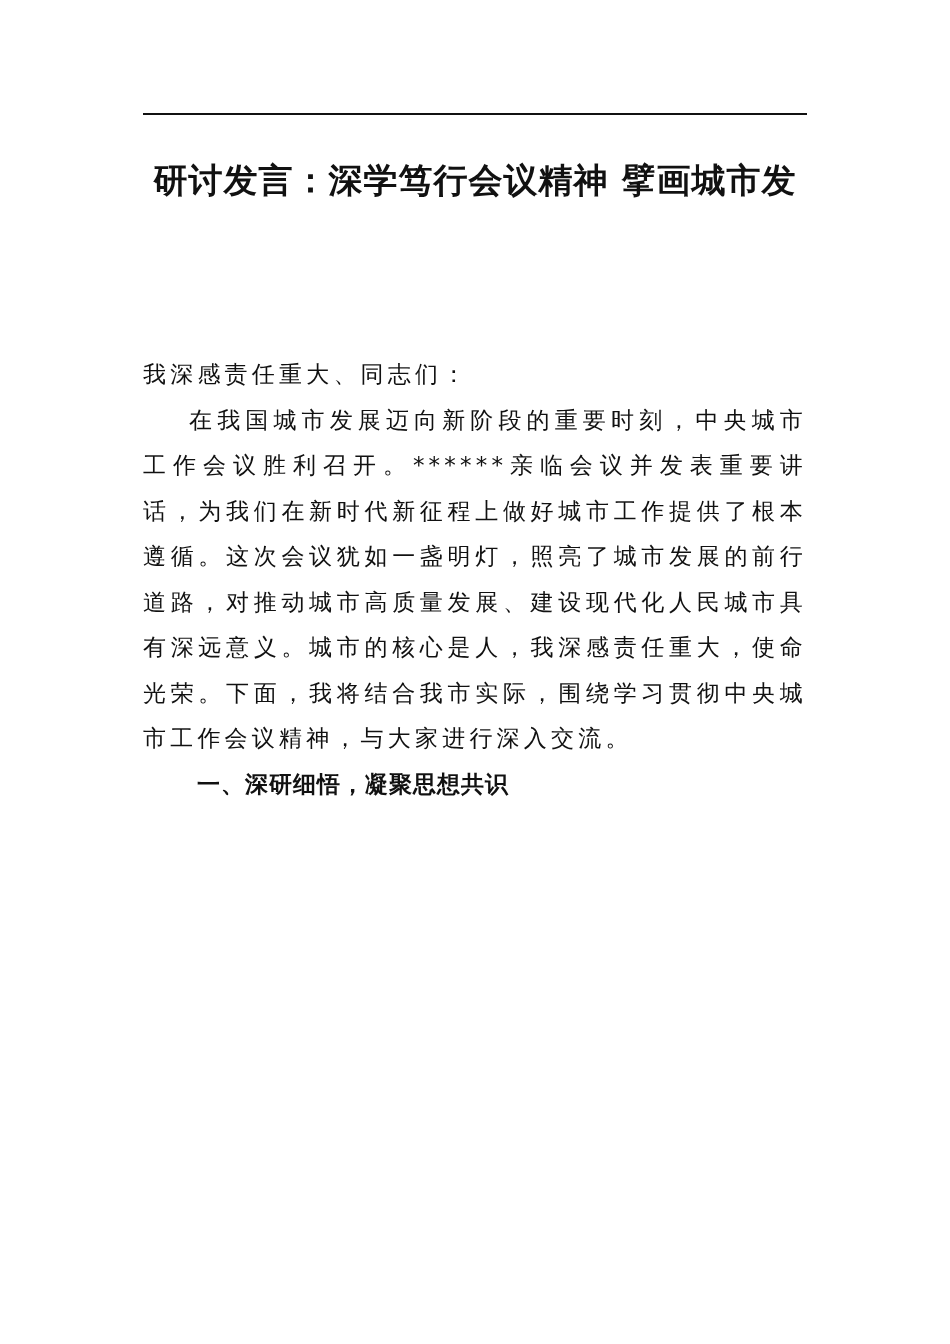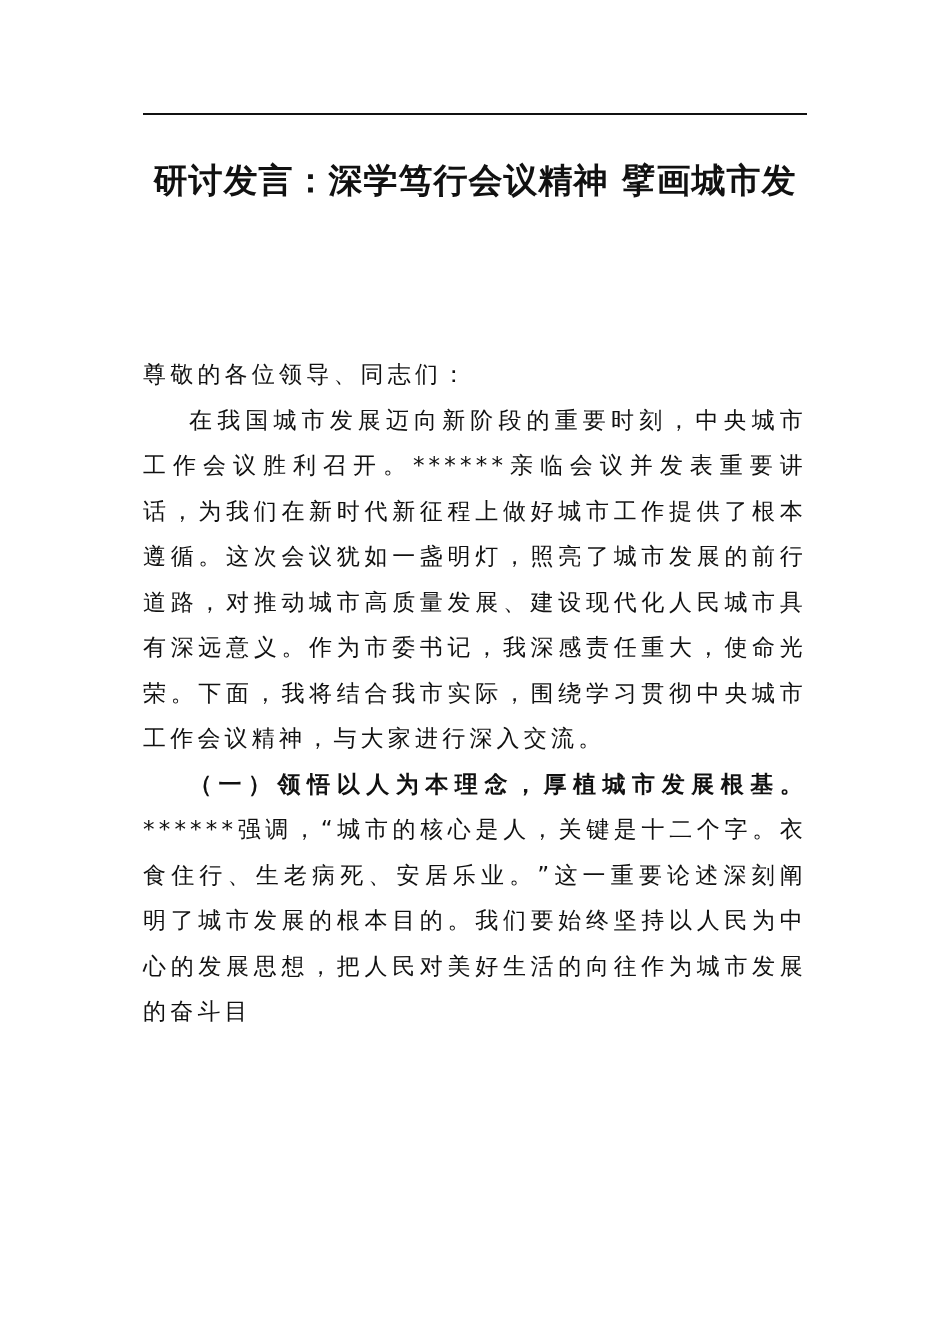--- a/index.html
+++ b/index.html
@@ -72,17 +72,17 @@
 <body>
 
 <div class="page">
   <div class="header-rule"></div>
 
   <h1 class="title">
     <span>研讨发言：深学笃行会议精神 擘画城市发</span>
   </h1>
 
   <div class="body-text">
-    <p>尊敬的各位领导、同志们：</p>
-    <p class="indent">在我国城市发展迈向新阶段的重要时刻，中央城市工作会议胜利召开。******亲临会议并发表重要讲话，为我们在新时代新征程上做好城市工作提供了根本遵循。这次会议犹如一盏明灯，照亮了城市发展的前行道路，对推动城市高质量发展、建设现代化人民城市具有深远意义。作为市委书记，我深感责任重大，使命光荣。下面，我将结合我市实际，围绕学习贯彻中央城市工作会议精神，与大家进行深入交流。</p>
-    <p class="indent"><span class="sub-heading">（一）领悟以人为本理念，厚植城市发展根基。</span><span>******强调，“城市的核心是人，关键是十二个字。衣食住行、生老病死、安居乐业。”这一重要论述深刻阐明了城市发展的根本目的。我们要始终坚持以人民为中心的发展思想，把人民对美好生活的向往作为城市发展的奋斗目</span></p>
+    <p>我深感责任重大、同志们：</p>
+    <p class="indent">在我国城市发展迈向新阶段的重要时刻，中央城市工作会议胜利召开。******亲临会议并发表重要讲话，为我们在新时代新征程上做好城市工作提供了根本遵循。这次会议犹如一盏明灯，照亮了城市发展的前行道路，对推动城市高质量发展、建设现代化人民城市具有深远意义。城市的核心是人，我深感责任重大，使命光荣。下面，我将结合我市实际，围绕学习贯彻中央城市工作会议精神，与大家进行深入交流。</p>
+    <p class="heading-1">一、深研细悟，凝聚思想共识</p>
   </div>
 </div>
 
 </body></html>

